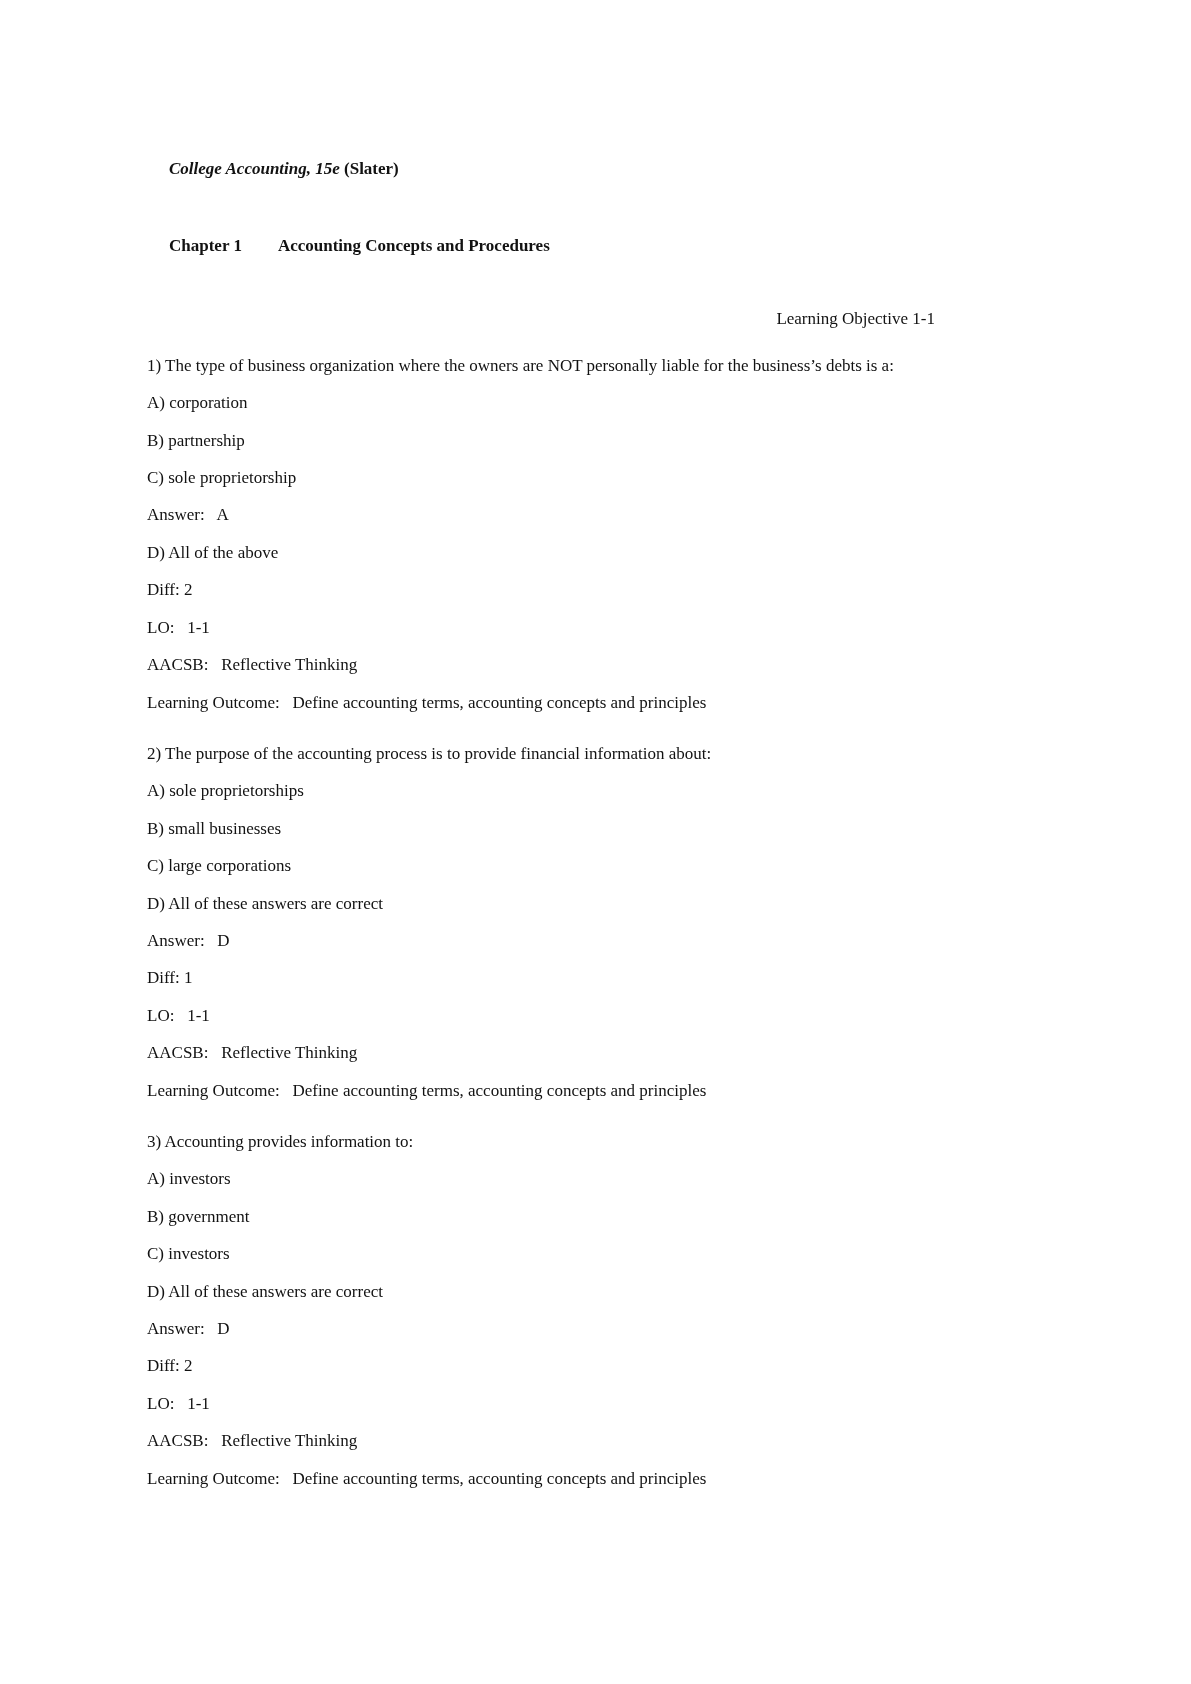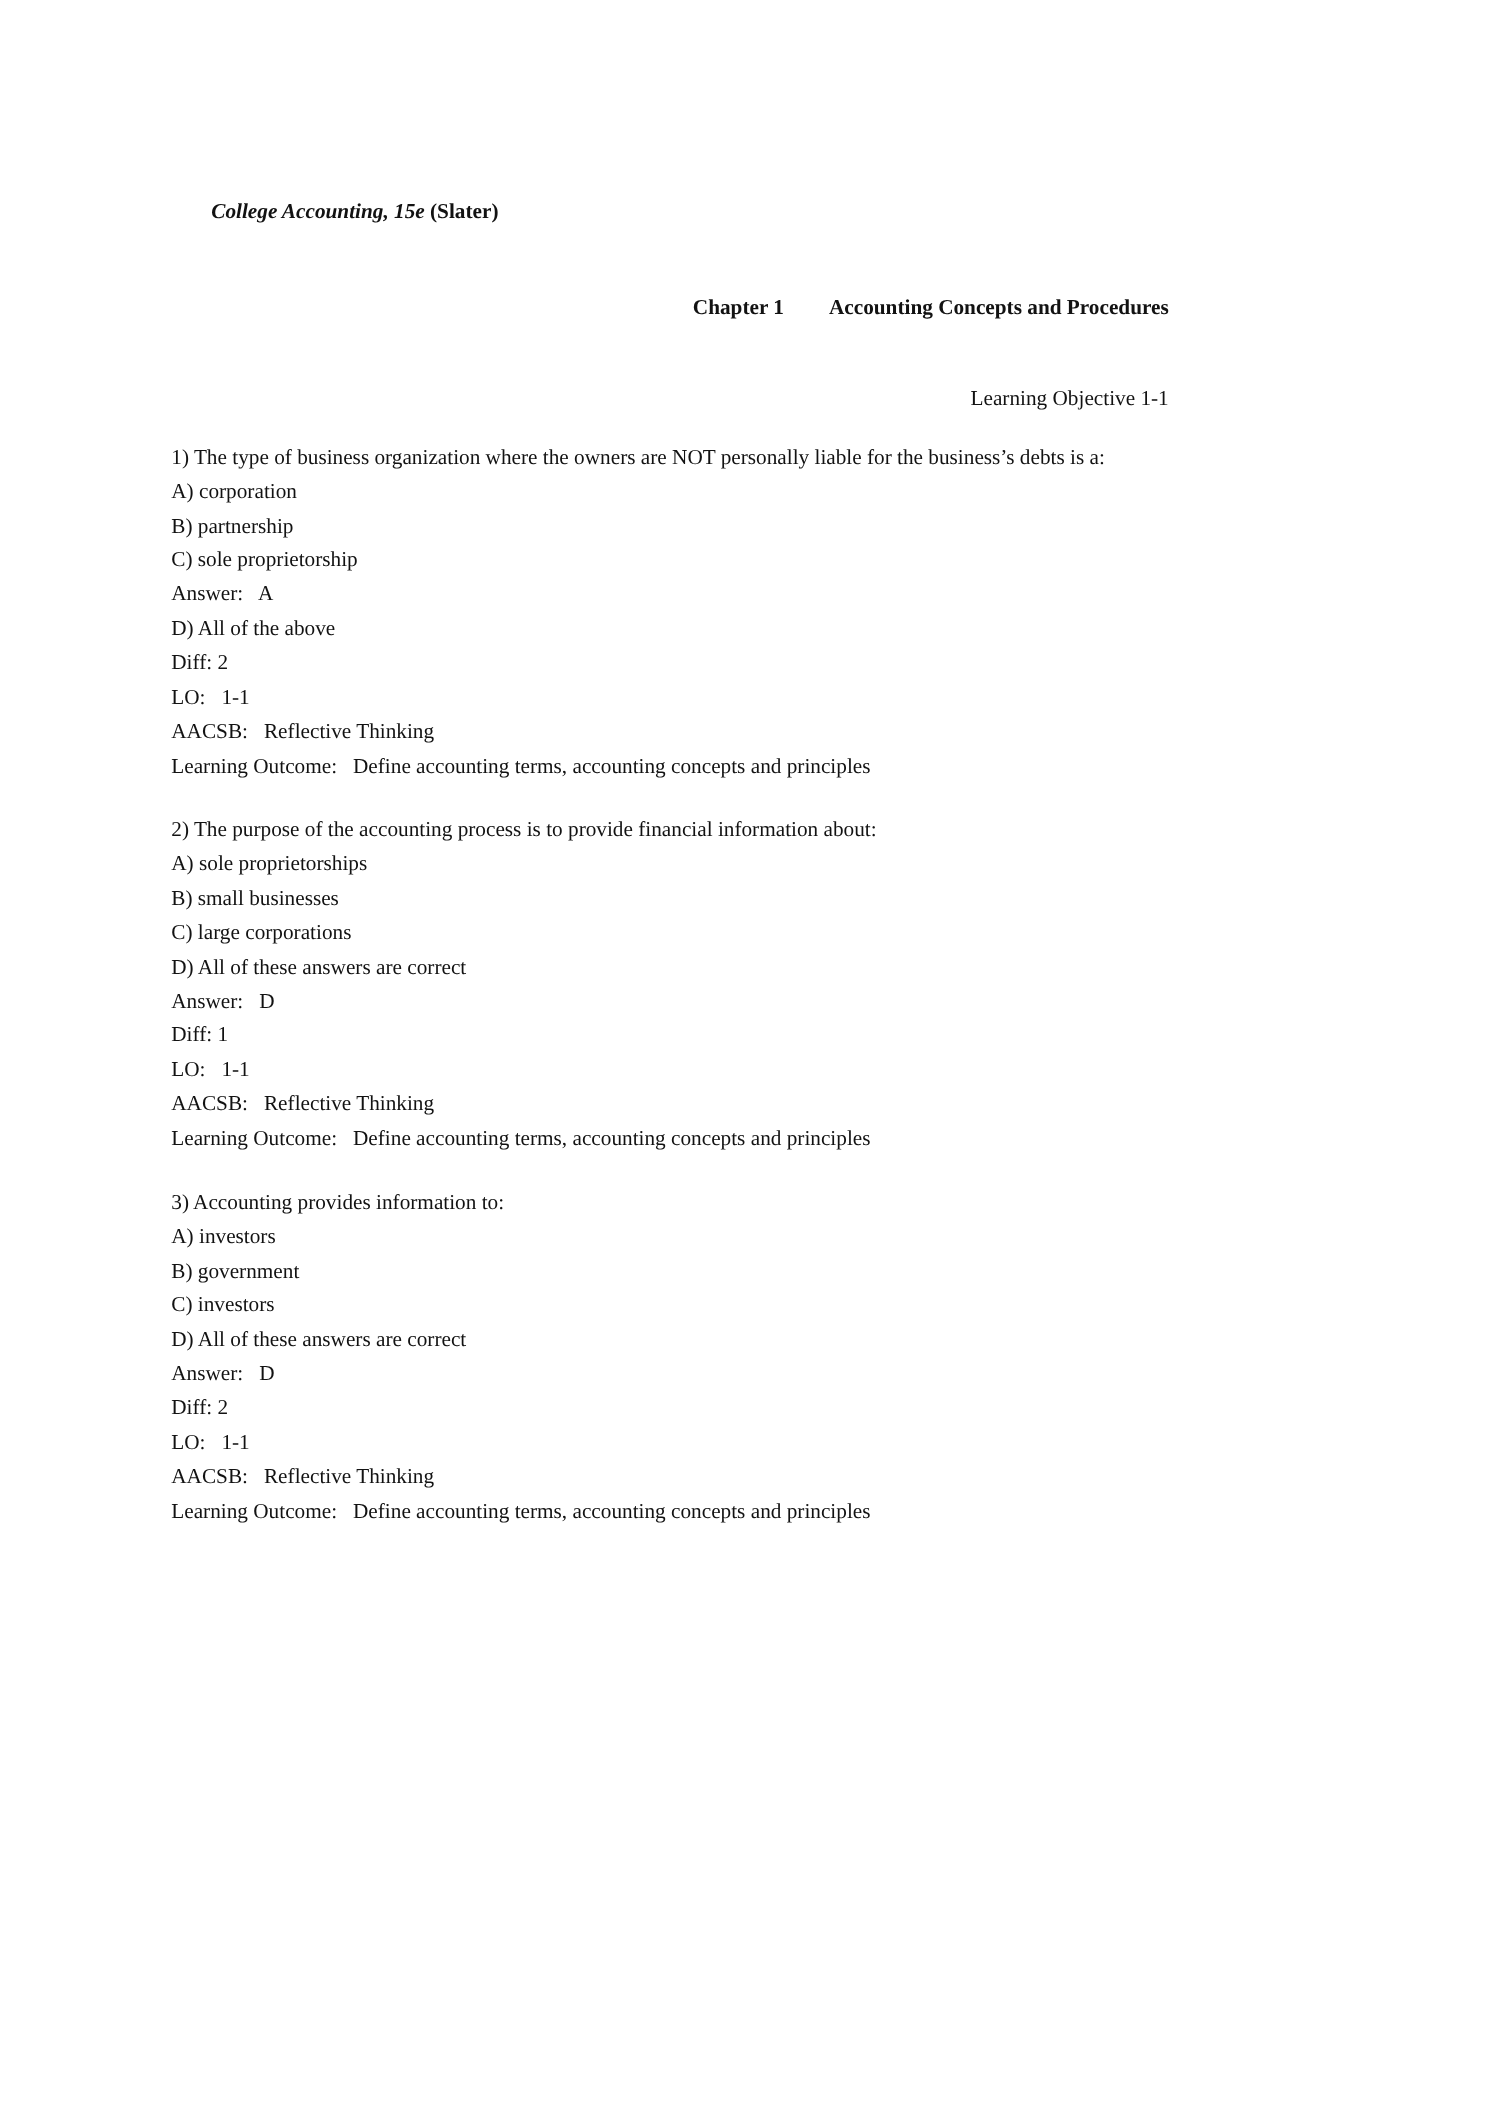--- a/index.html
+++ b/index.html
@@ -17,33 +17,32 @@
     font-family: "Liberation Serif", "DejaVu Serif", serif;
     font-size: 17px;
     line-height: 25.4px;
     color: #121212;
   }
   .content {
     width: 800px;
   }
   .line {
     white-space: pre-wrap;
-    margin: 2px;
+    margin: 12px;
   }
   .doc-title {
     font-weight: bold;
     margin: 0;
   }
   .doc-title .italic {
     font-style: italic;
   }
   .chapter-line {
     font-weight: bold;
     margin: 0;
-    text-align: right;
   }
   .chapter-title-span {
     margin-left: 36px;
   }
   .header-block {
     margin-bottom: 23px;
   }
   .objective-line {
     margin: 0 0 21px 0;
     text-align: right;

